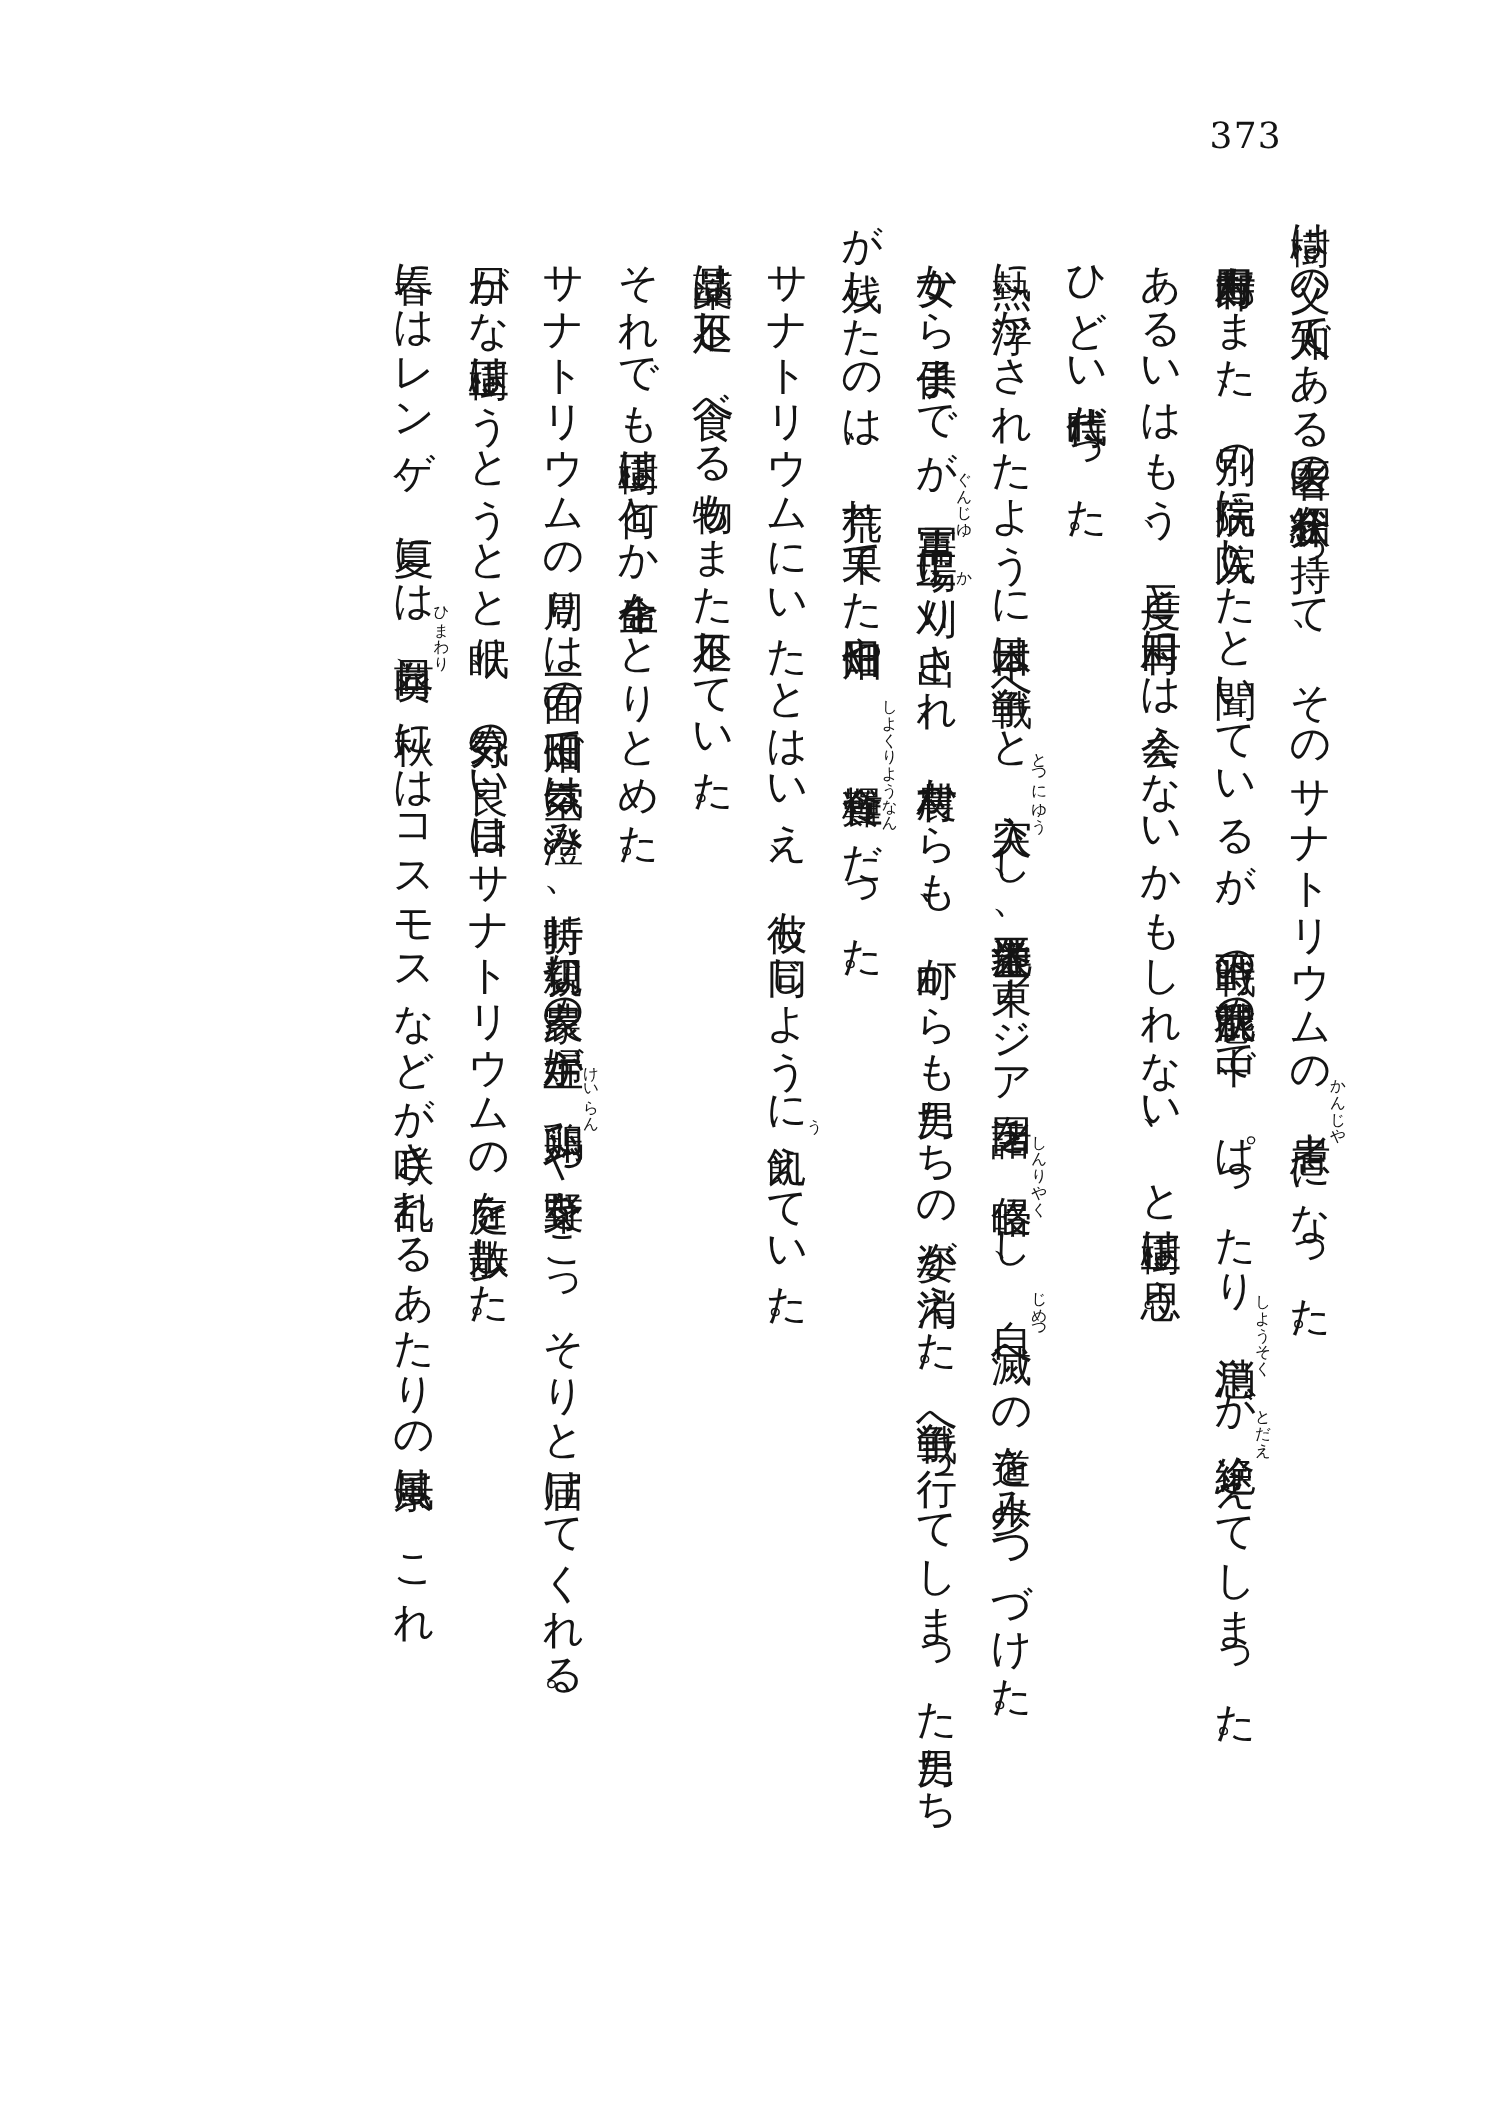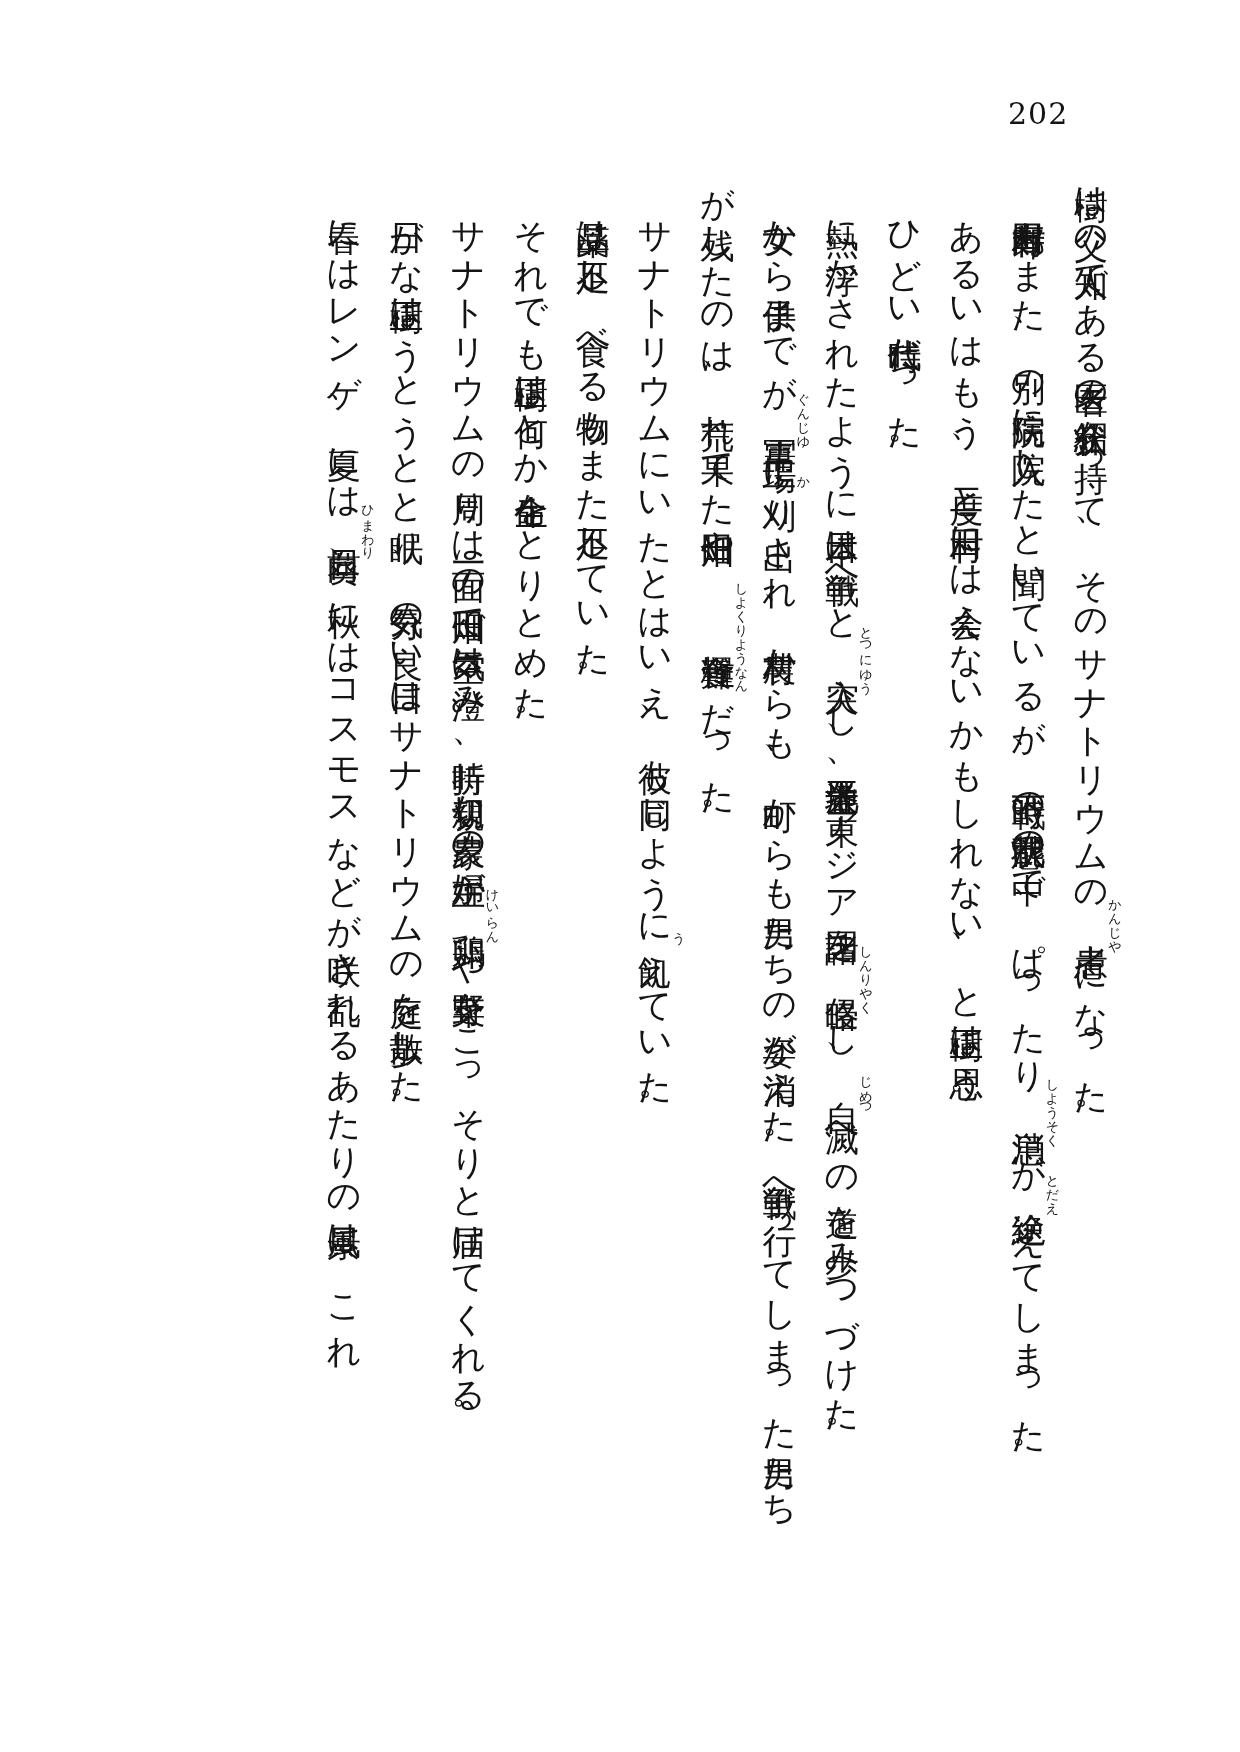--- a/index.html
+++ b/index.html
@@ -57,21 +57,21 @@
     font-size: 13px;
     letter-spacing: -1px;
     line-height: 1;
     color: #141414;
   }
 </style>
 </head>
 <body>
 
 <div class="book-page">
-  <div class="page-number">202</div>
+  <div class="page-number">373</div>
   <div class="text-block">
       <p class="">樹は父の知人である医者の紹介状を持って、そのサナトリウムの<ruby>患者<rt>かんじや</rt></ruby>になった。</p>
       <p class="indent">田村寿郎もまた、別の病院に入院したと聞いているが、戦時下の混乱状態の中で、ぱったり<ruby>消息<rt>しようそく</rt></ruby>が<ruby>途絶<rt>とだえ</rt></ruby>えてしまった。</p>
       <p class="indent">あるいはもう、二度と田村には会えないかもしれない、と正樹は思う。</p>
       <p class="indent">ひどい時代だった。</p>
       <p class="indent">熱に浮かされたように日本は戦争へと<ruby>突入<rt>とつにゆう</rt></ruby>し、太平洋各地、東アジア諸国を<ruby>侵略<rt>しんりやく</rt></ruby>し、<ruby>自<rt>じ</rt></ruby><ruby>滅<rt>めつ</rt></ruby>への道を歩みつづけた。</p>
       <p class="indent">女から子供までが<ruby>軍需<rt>ぐんじゆ</rt></ruby>工場に<ruby>刈<rt>か</rt></ruby>り出され、農村からも、町からも男たちの姿が消えた。戦争へ行ってしまった男たちが残したのは、荒れ果てた田畑や、<ruby>食糧難<rt>しよくりようなん</rt></ruby>だった。</p>
       <p class="indent">サナトリウムにいたとはいえ、彼も同じように<ruby>飢<rt>う</rt></ruby>えていた。</p>
       <p class="indent">薬品は不足し、食べる物もまた不足していた。</p>
       <p class="indent">それでも正樹は何とか生命をとりとめた。</p>

